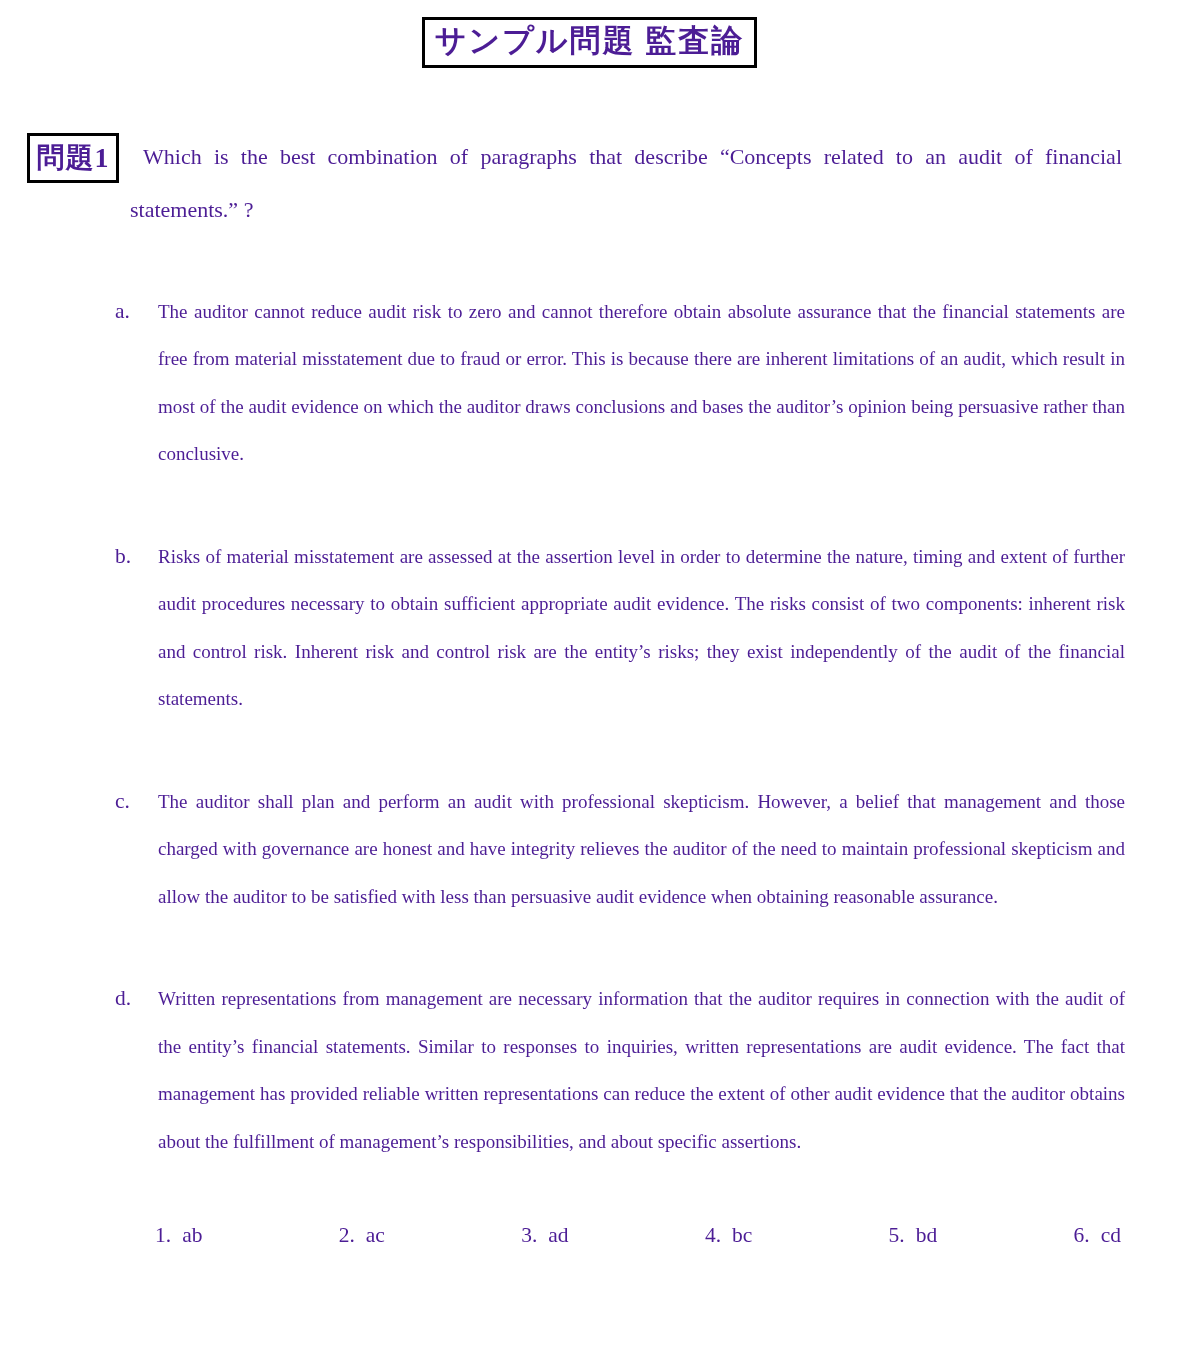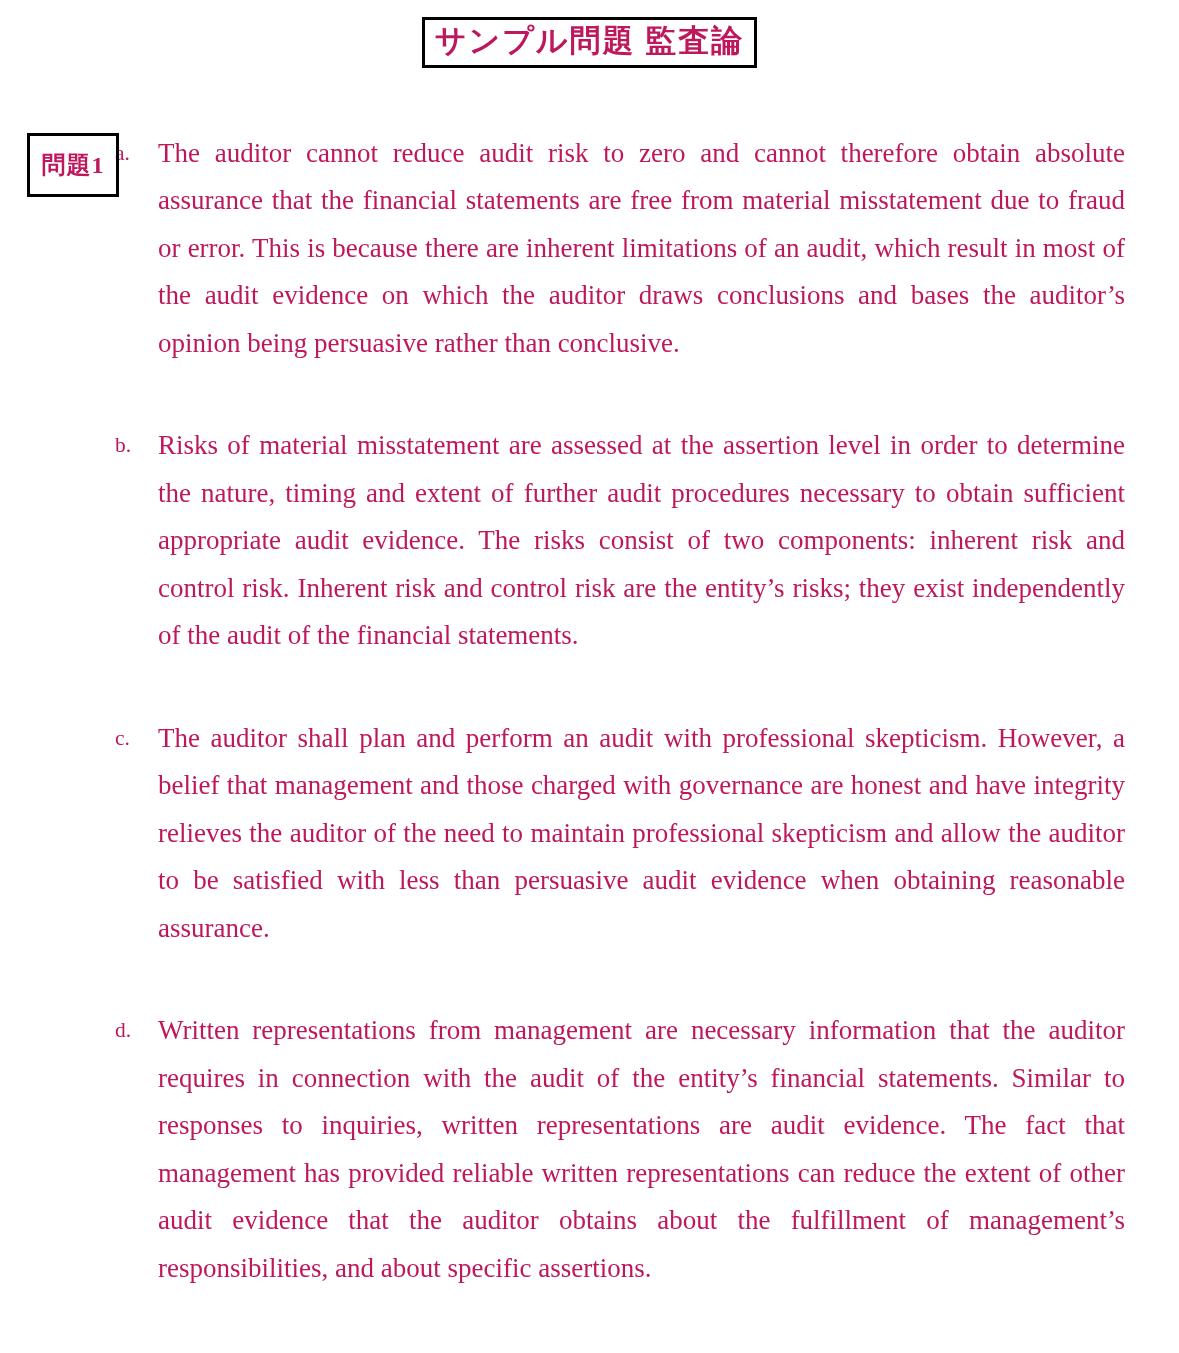--- a/index.html
+++ b/index.html
@@ -3,21 +3,21 @@
 <meta charset="utf-8">
 <style>
   * { box-sizing: border-box; }
   html, body { margin: 0; padding: 0; background: #ffffff; }
   .page {
     position: relative;
     width: 1179px;
     height: 1353px;
     background: #ffffff;
     font-family: "Liberation Serif", "DejaVu Serif", serif;
-    color: #be185d;
+    color: #4c1d95;
     overflow: hidden;
   }
   .title-row {
     padding-top: 17px;
     text-align: center;
   }
   .title-box {
     display: inline-block;
     border: 3px solid #000000;
     padding: 2px 10px 4px 10px;
@@ -28,26 +28,26 @@
   }
   .question-section {
     position: relative;
     margin-top: 62px;
   }
   .q-badge {
     position: absolute;
     left: 27px;
     top: 3px;
     width: 92px;
-    height: 64px;
+    height: 50px;
     border: 3px solid #000000;
     display: flex;
     align-items: center;
     justify-content: center;
-    font-size: 24px;
+    font-size: 28px;
     font-weight: 700;
     letter-spacing: 1px;
   }
   .q-text {
     margin-left: 130px;
     margin-right: 57px;
     font-size: 22px;
     line-height: 53px;
     text-align: justify;
     text-indent: 13px;
@@ -57,21 +57,21 @@
     display: flex;
     margin: 0 54px 55px 115px;
   }
   .para-label {
     flex: 0 0 43px;
     font-size: 21.5px;
     line-height: 47.5px;
   }
   .para-text {
     flex: 1 1 auto;
-    font-size: 27px;
+    font-size: 19px;
     line-height: 47.5px;
     text-align: justify;
   }
   .choices {
     display: flex;
     justify-content: space-between;
     margin: 42px 58px 0 155px;
     font-size: 21.5px;
     line-height: 30px;
     gap: 22px;
@@ -87,20 +87,21 @@
   <div class="title-row">
     <div class="title-box">
       <span>サンプル問題 監査論</span>
     </div>
   </div>
 
   <div class="question-section">
     <div class="q-badge">
       <span>問題1</span>
     </div>
+    <div class="q-text">Which is the best combination of paragraphs that describe “Concepts related to an audit of financial statements.” ?</div>
   </div>
 
   <div class="paragraphs">
 
     <div class="para">
       <div class="para-label">a.</div>
       <div class="para-text">The auditor cannot reduce audit risk to zero and cannot therefore obtain absolute assurance that the financial statements are free from material misstatement due to fraud or error. This is because there are inherent limitations of an audit, which result in most of the audit evidence on which the auditor draws conclusions and bases the auditor’s opinion being persuasive rather than conclusive.</div>
     </div>
 
     <div class="para">

